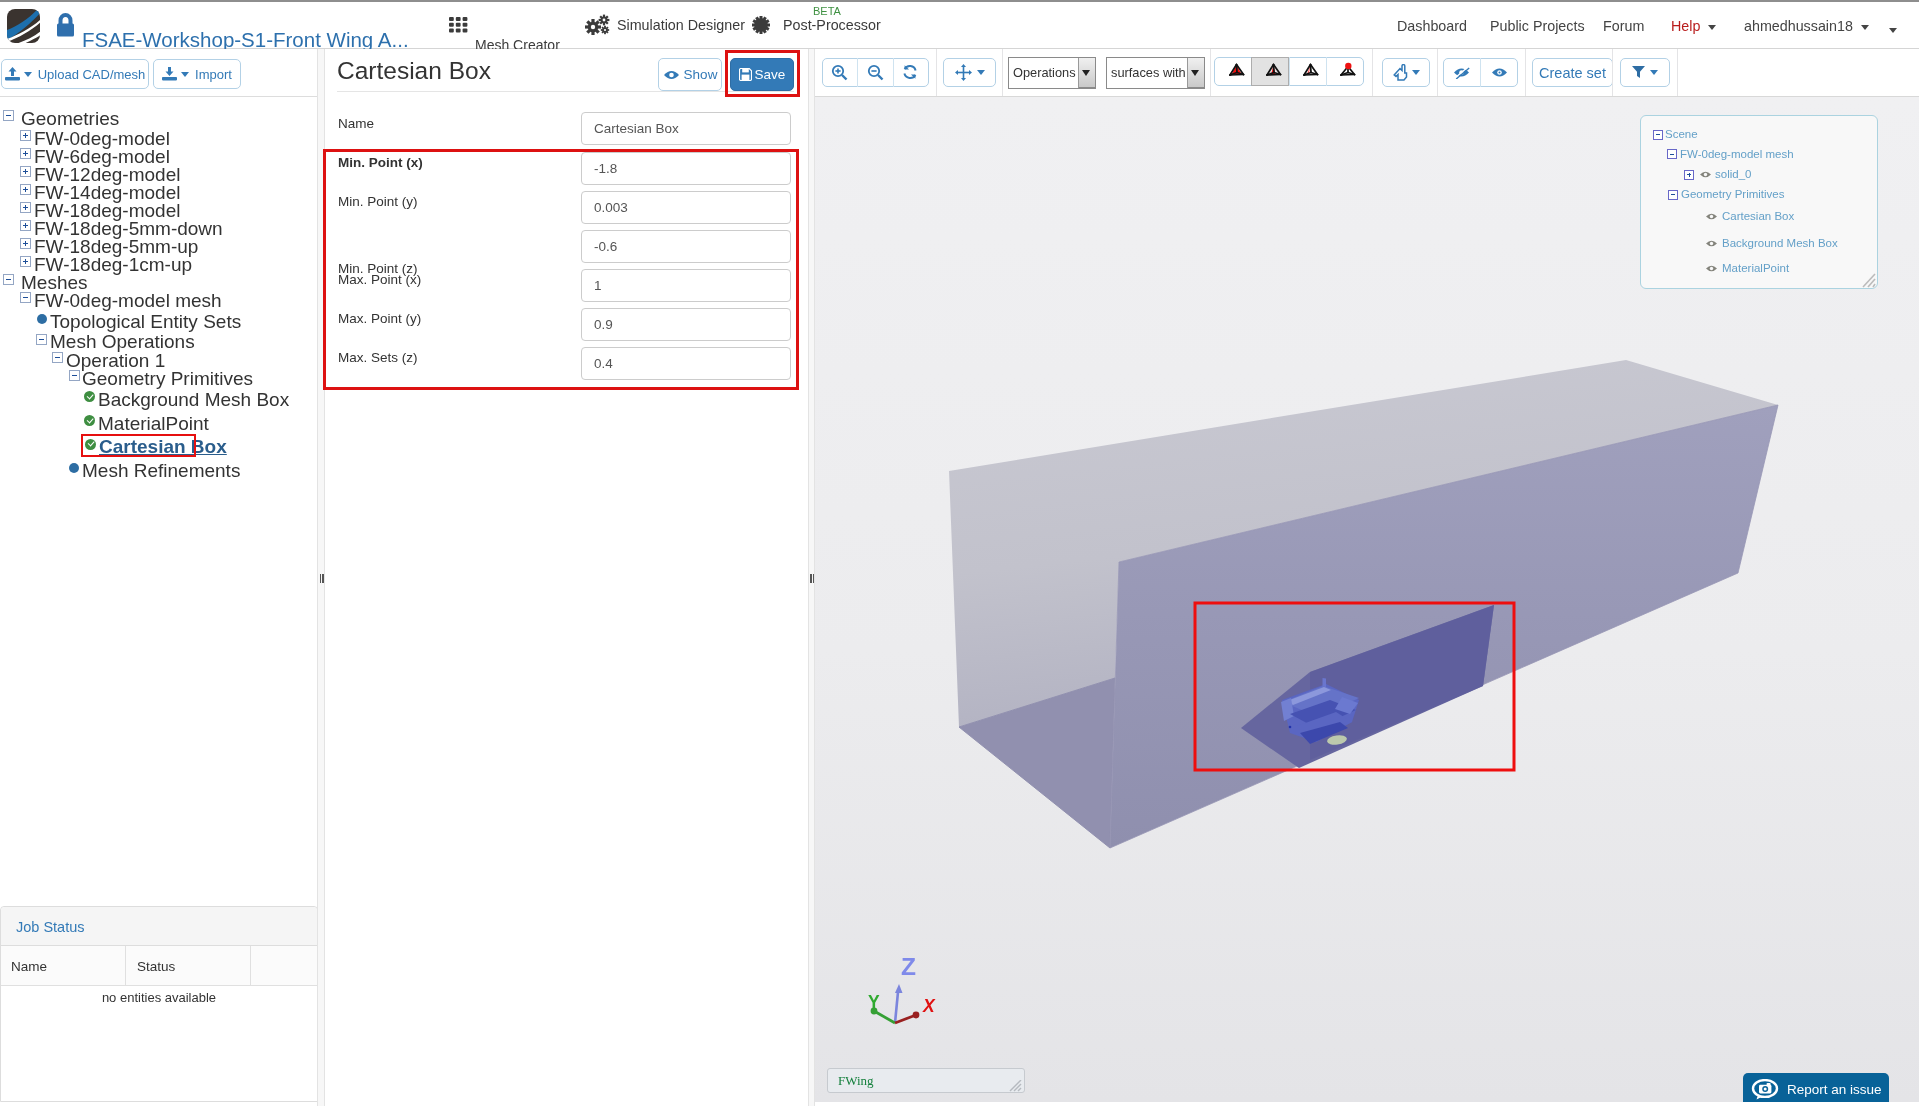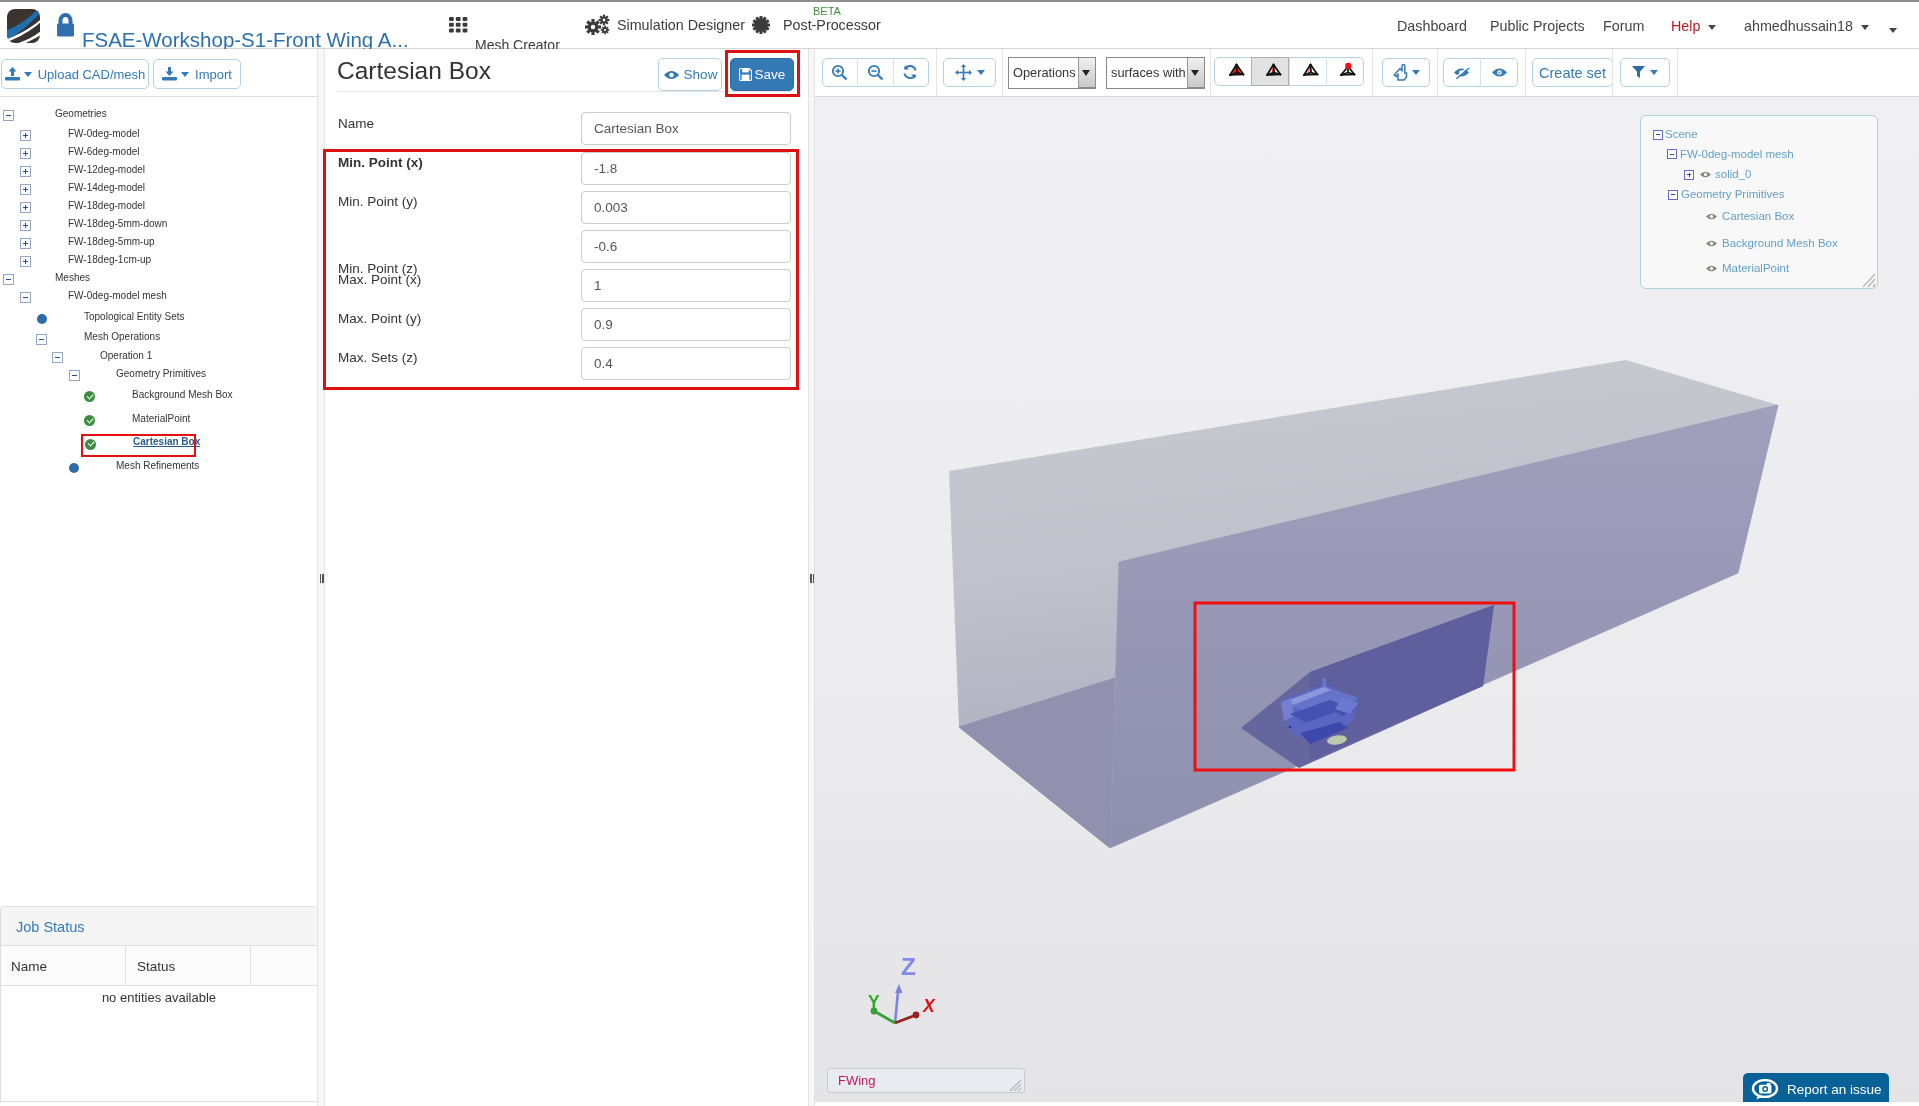--- a/index.html
+++ b/index.html
@@ -13,21 +13,21 @@
 .exp.sm{width:8px;height:8px;border-color:#6868c8;}
 .exp.sm .h{top:3.5px;}
 .exp.sm .v{left:3.5px;}
 .exp i{position:absolute;background:#1e4f99;}
 .exp .h{left:2px;right:2px;top:4px;height:1px;}
 .exp .v{top:2px;bottom:2px;left:4px;width:1px;}
 .dot{position:absolute;width:10px;height:10px;border-radius:50%;background:#2d6da3;}
 .chk{position:absolute;width:11px;height:11px;border-radius:50%;background:#3e8e41;}
 .chk i{position:absolute;left:2.6px;top:2.8px;width:5px;height:2.6px;border-left:1.6px solid #fff;
  border-bottom:1.6px solid #fff;transform:rotate(-48deg);}
-.trow{position:absolute;white-space:nowrap;font-size:10px;color:#333;margin-left:34px;}
+.trow{position:absolute;white-space:nowrap;font-size:19px;color:#333;}
 .lbl{position:absolute;font-size:13.5px;color:#333;white-space:nowrap;}
 .inp{position:absolute;width:210px;height:33px;border:1px solid #ccc;border-radius:4px;
  box-sizing:border-box;font-size:13.5px;color:#555;display:flex;align-items:center;
  padding-left:12px;background:#fff;}
 .eye{display:inline-block;vertical-align:middle;}
 </style></head>
 <body>
 
 <div class="abs" style="left:0;top:0;width:1919px;height:2px;background:#8e8e8e;"></div>
 
@@ -488,21 +488,21 @@
  <path d="M899,984 L895,993 L902.5,993 Z" fill="#7b85dd"></path>
  <line x1="895" y1="1023" x2="874" y2="1011" stroke="#35a035" stroke-width="2.8"></line>
  <circle cx="874" cy="1011" r="3.4" fill="#35a035"></circle>
  <line x1="895" y1="1023" x2="916" y2="1015" stroke="#992020" stroke-width="2.8"></line>
  <circle cx="916" cy="1015" r="3.4" fill="#992020"></circle>
  <text x="901" y="975" font-family="Liberation Sans,sans-serif" font-size="24.5" font-weight="bold" fill="#7f8aea">Z</text>
  <text x="868" y="1008" font-family="Liberation Sans,sans-serif" font-size="17.5" font-weight="bold" fill="#2faa2f">Y</text>
  <text x="923" y="1012" font-family="Liberation Sans,sans-serif" font-size="17.5" font-weight="bold" font-style="italic" fill="#e01111">X</text>
 </svg>
 <div class="abs" style="left:827px;top:1068px;width:198px;height:25px;background:rgba(233,236,240,0.85);border:1px solid #c6cacf;border-radius:3px;box-sizing:border-box;"></div>
-<div class="abs" style="left:838px;top:1073px;font-size:13px;color:#be185d;">FWing</div>
+<div class="abs" style="left:838px;top:1073px;font-size:13px;color:#15803d;font-family:Liberation Serif, serif;">FWing</div>
 <svg class="abs" style="left:1008px;top:1080px;" width="15" height="12" viewBox="0 0 15 12">
  <g stroke="#b5bac0" stroke-width="1.4">
       <line x1="2" y1="11" x2="13" y2="0"></line>
       <line x1="6" y1="11" x2="13" y2="4"></line>
       <line x1="10" y1="11" x2="13" y2="8"></line>
     </g>
   </svg>
 <div class="abs" style="left:1743px;top:1073px;width:146px;height:33px;background:#086298;border-radius:5px 5px 0 0;display:flex;align-items:center;">
  <svg width="28" height="21" viewBox="0 0 28 21" style="margin-left:8px;">
   <ellipse cx="14" cy="9.5" rx="12" ry="8.4" fill="none" stroke="#fff" stroke-width="2.4"></ellipse>

